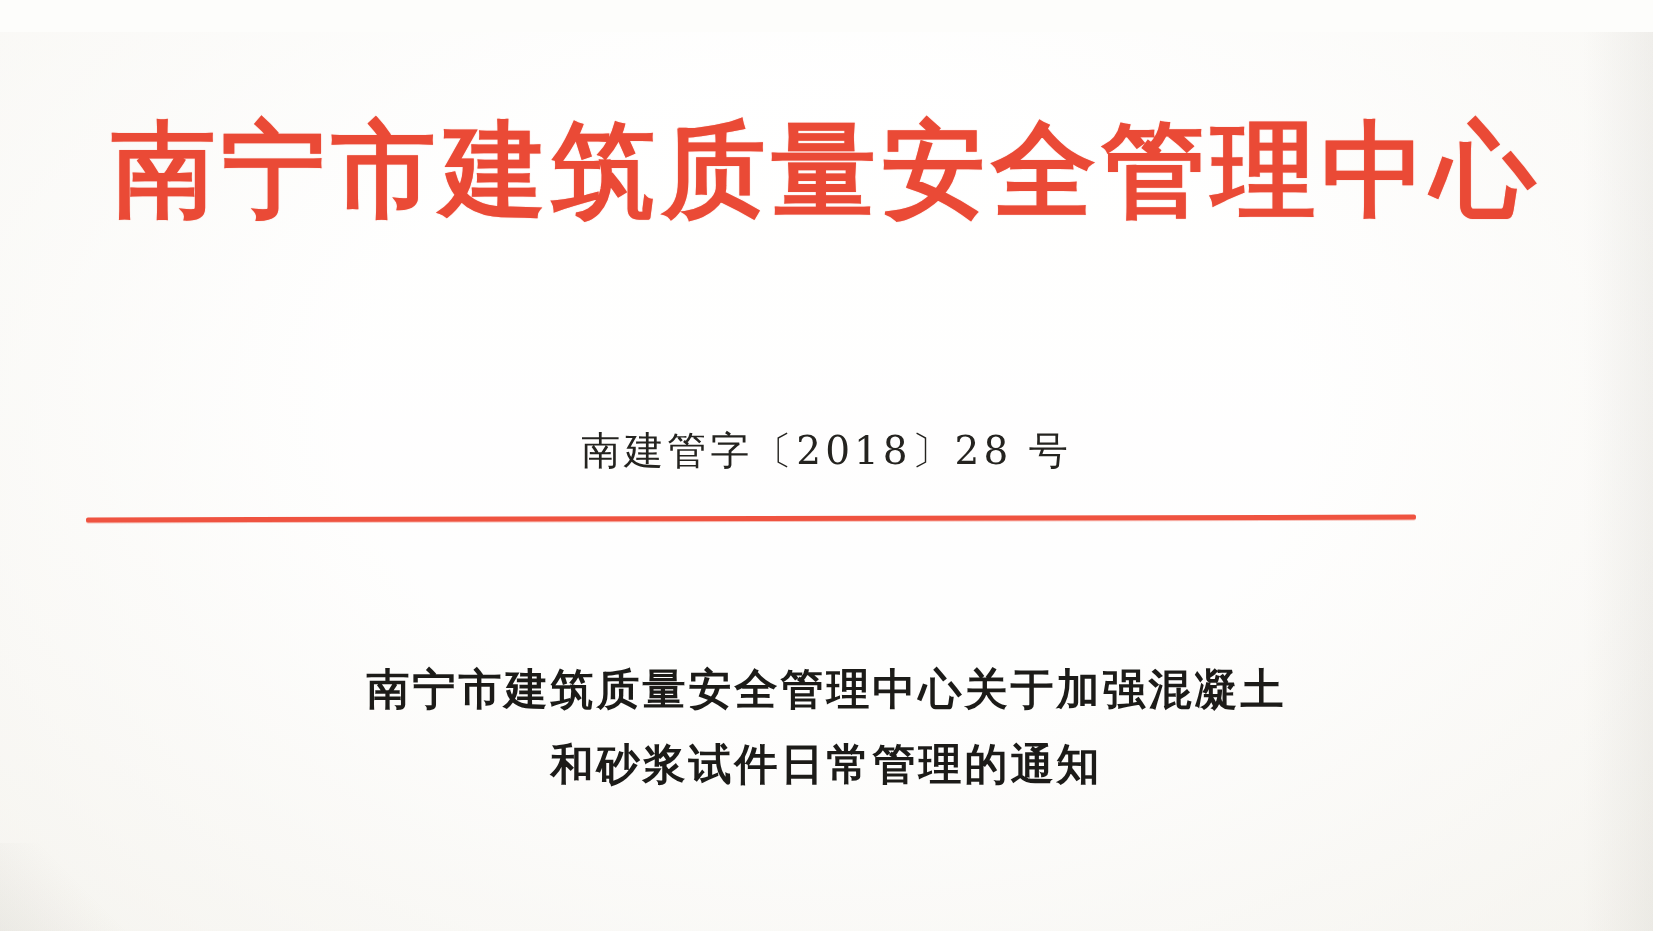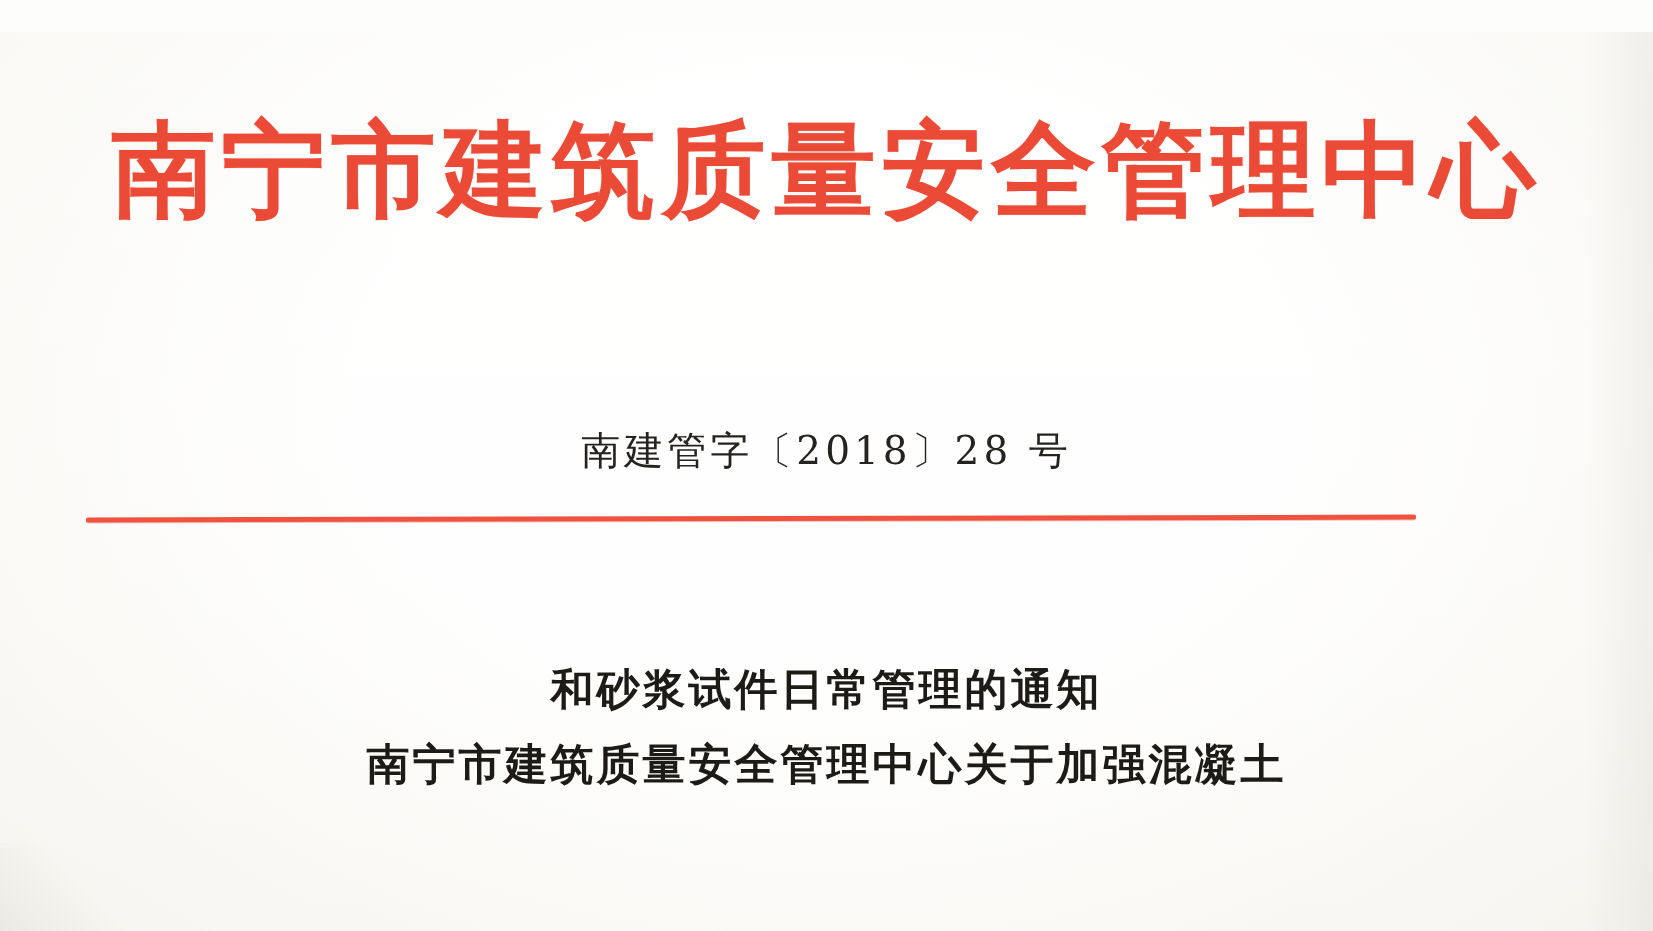--- a/index.html
+++ b/index.html
@@ -110,19 +110,19 @@
 
 <div class="page">
 
   <div class="masthead">南宁市建筑质量安全管理中心</div>
 
   <div class="doc-number">南建管字〔2018〕28 号</div>
 
   <div class="red-rule"></div>
 
   <div class="title-block">
+    <span class="title-line">南宁市建筑质量安全管理中心关于加强混凝土</span>
     <span class="title-line">和砂浆试件日常管理的通知</span>
-    <span class="title-line">南宁市建筑质量安全管理中心关于加强混凝土</span>
   </div>
 
   <div class="corner-shade"></div>
   <div class="edge-shade-right"></div>
 </div>
 
 </body></html>

